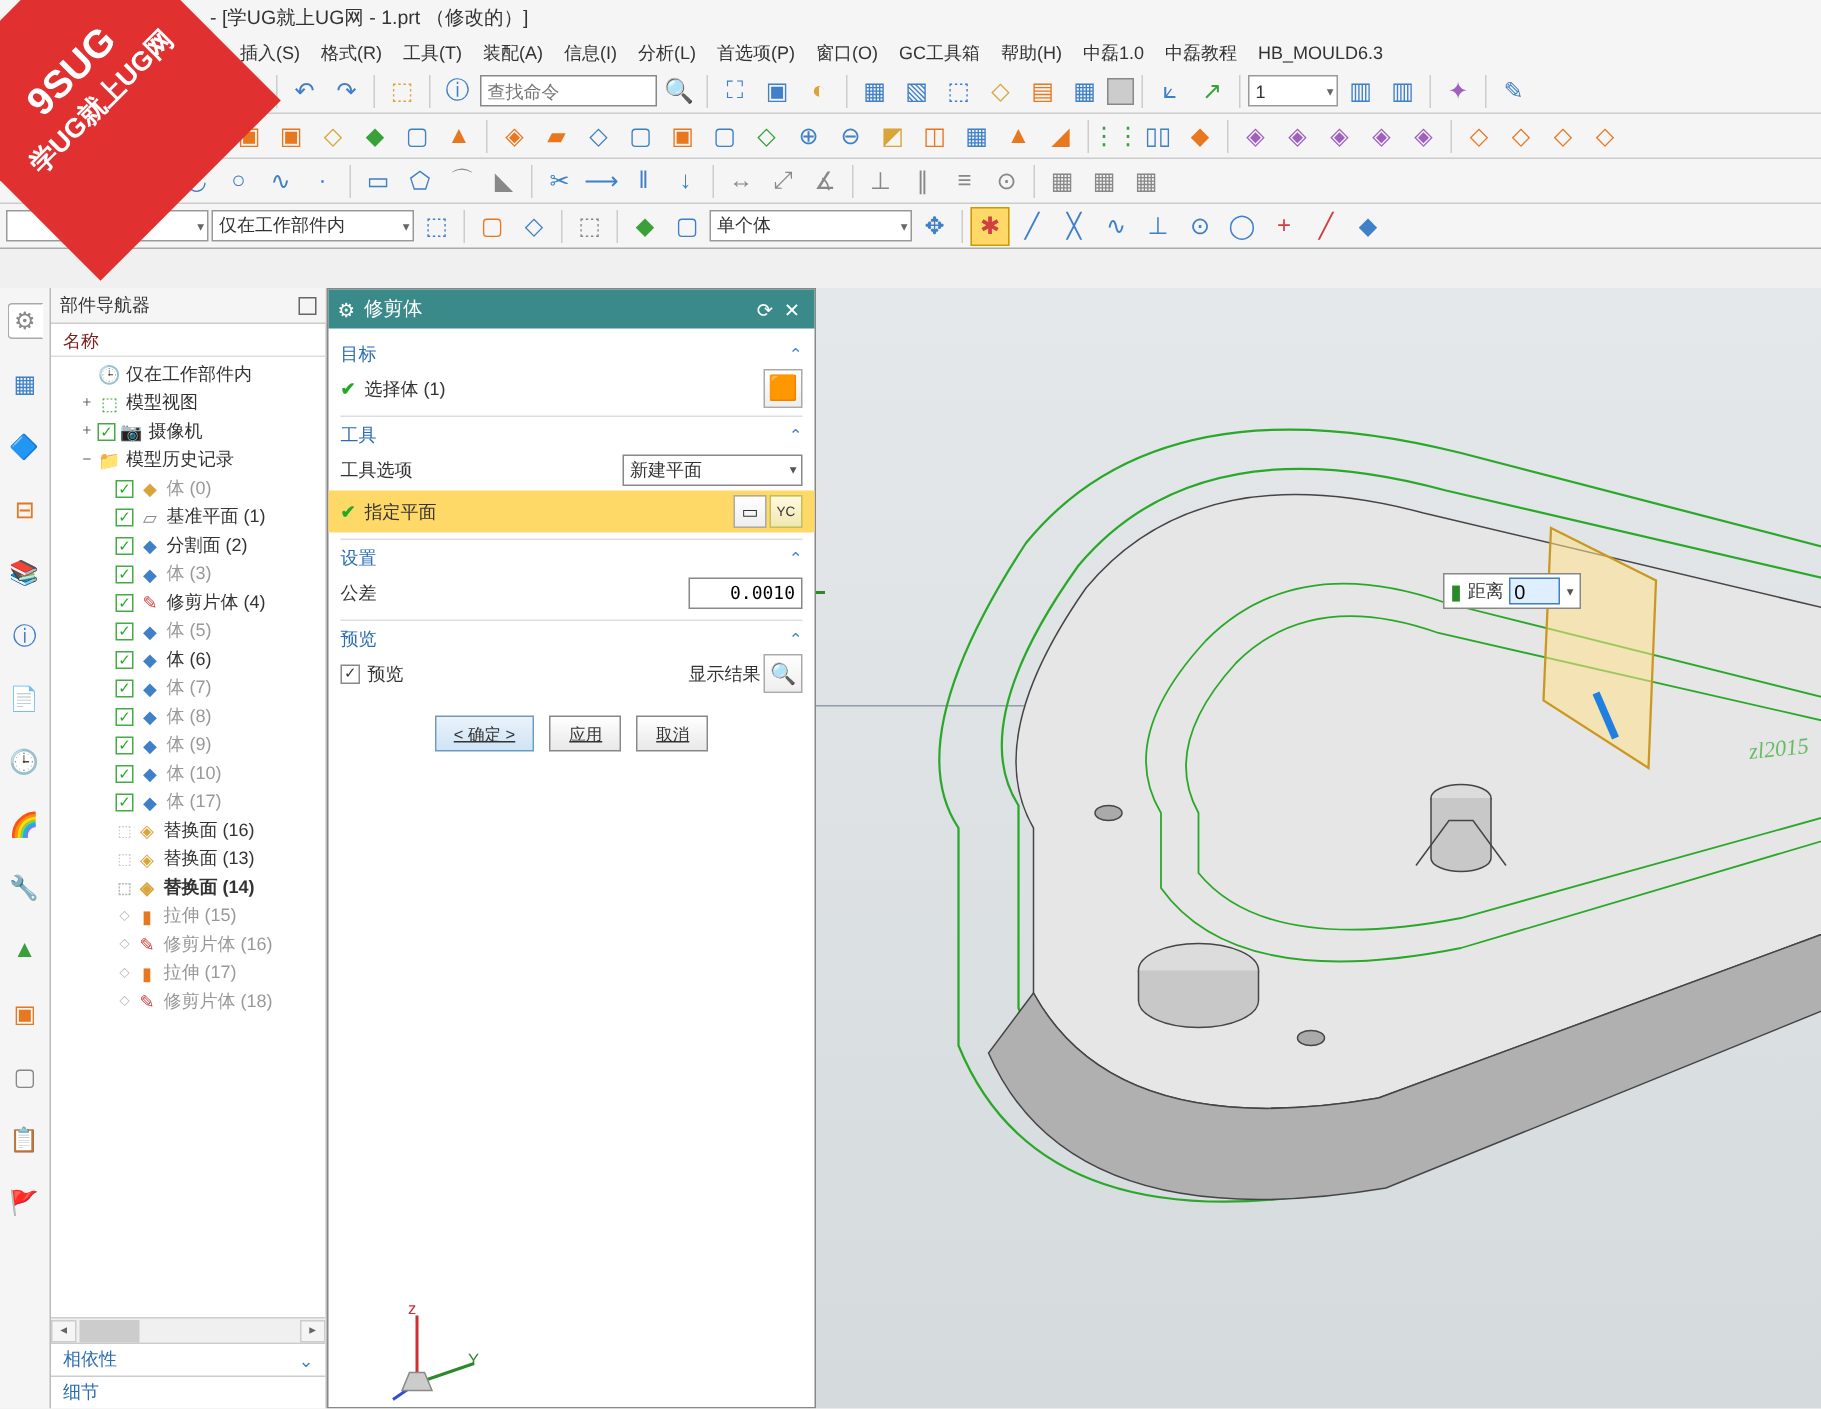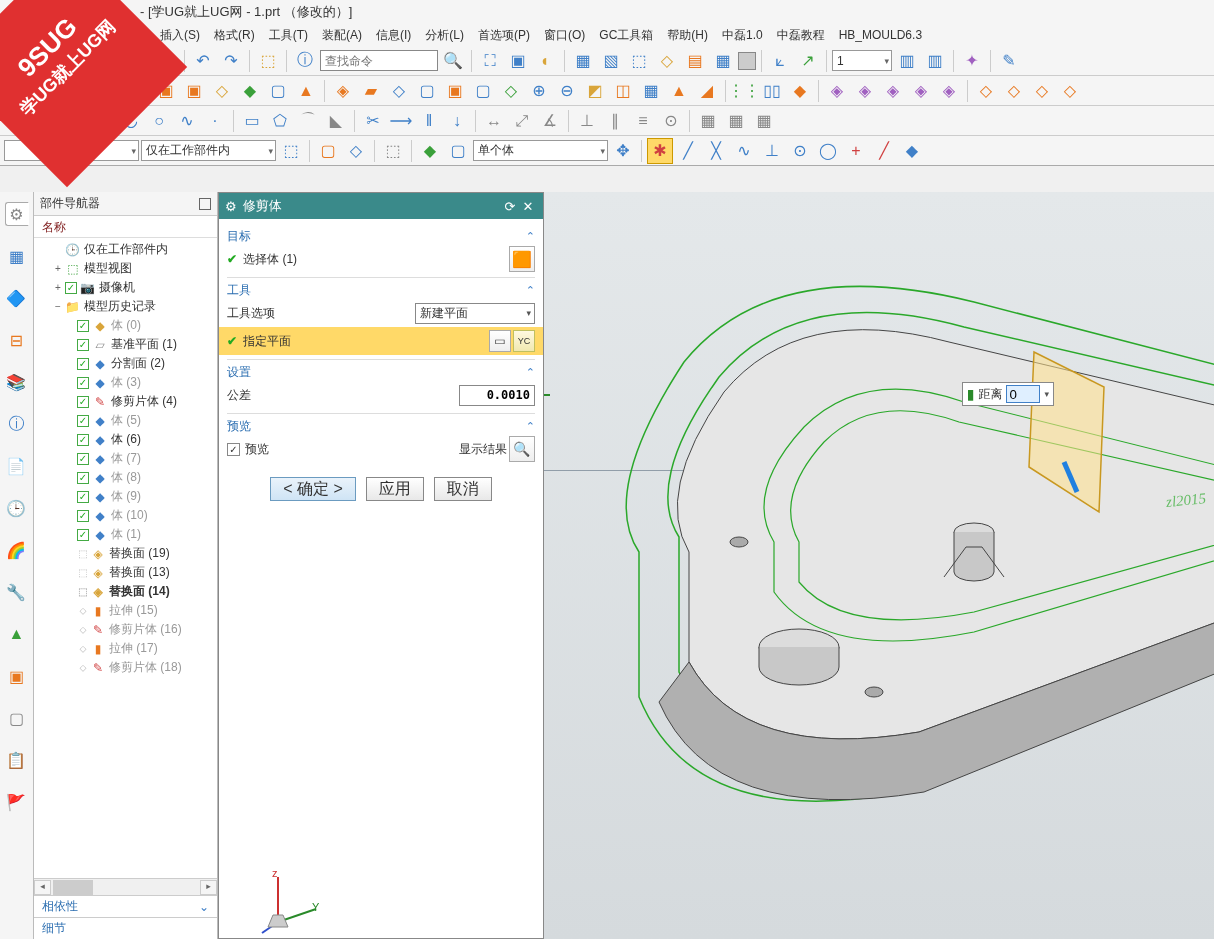--- a/index.html
+++ b/index.html
@@ -72,23 +72,23 @@
 .dlg-sec-h:first-child { border-top: none; margin-top: 0; }
 .dlg-sec-h .chev { color: #4080c8; font-size: 11px; }
 .dlg-row { display: flex; align-items: center; height: 28px; font-size: 12px; }
 .dlg-row.hl { background: #ffd968; margin: 0 -8px; padding: 0 8px; }
 .dlg-row .check-g { color: #2a2; margin-right: 6px; font-weight: bold; }
 .dlg-row .lbl { flex: 0 0 100px; }
 .dlg-row .right { margin-left: auto; display: flex; align-items: center; gap: 2px; }
 .dlg-cube { width: 26px; height: 26px; border: 1px solid #aaa; background: linear-gradient(#fff,#eee); display: flex; align-items: center; justify-content: center; font-size: 16px; }
 .dlg-select { width: 120px; height: 21px; border: 1px solid #888; background: #fff; padding: 0 16px 0 4px; position: relative; display: flex; align-items: center; font-size: 12px; }
 .dlg-select::after { content: "▾"; position: absolute; right: 3px; font-size: 9px; color: #555; }
-.dlg-input { width: 76px; height: 21px; border: 1px solid #888; text-align: right; padding: 0 4px; font-size: 12px; font-family: monospace; font-weight: bold; }
+.dlg-input { width: 76px; height: 21px; border: 1px solid #888; text-align: right; padding: 0 4px; font-size: 12px; font-family: monospace; }
 .dlg-footer { padding: 10px; display: flex; justify-content: center; gap: 10px; }
-.dlg-btn { height: 24px; padding: 0 12px; border: 1px solid #888; background: linear-gradient(#fff,#e8e8e8); cursor: pointer; font-size: 16px; display: flex; align-items: center; }
+.dlg-btn { height: 24px; padding: 0 12px; border: 1px solid #888; background: linear-gradient(#fff,#e8e8e8); cursor: pointer; font-size: 11px; display: flex; align-items: center; text-decoration: underline; }
 .dlg-btn.pri { border: 1px solid #6b9bc0; background: linear-gradient(#eaf3fb,#cfe4f5); }
 .mag-btn { width: 26px; height: 26px; border: 1px solid #aaa; background: linear-gradient(#fff,#eee); display: flex; align-items: center; justify-content: center; font-size: 14px; }
 .sq-icon-btn { width: 22px; height: 22px; border: 1px solid #aaa; background: linear-gradient(#fff,#eee); display:flex; align-items:center; justify-content:center; font-size:12px;}
 .sq-icon-btn.yc{border:1px solid #c0c060;background:linear-gradient(#fff9e0,#f0e8b0);}
 .chkbox { width: 13px; height: 13px; border: 1px solid #888; background: #fff; margin-right: 5px; display: inline-flex; align-items: center; justify-content: center; font-size: 10px; }
 
 
 .viewport { flex: 1; background: linear-gradient(#e4e8ea, #d5dadd); position: relative; overflow: hidden; }
 .axis-line-h { position:absolute; top:278px; left:0; right:0; height:1px; background:#5e7080; opacity:.6;}
 .float-input { position: absolute; right: 160px; top: 190px; height: 24px; background: #fff; border: 1px solid #888; display: flex; align-items: center; padding: 0 4px; gap: 4px; font-size: 12px; }
@@ -404,27 +404,27 @@
         <div class="tree-row d2 gray">
           <span class="tw"></span>
           <span class="chk">✓</span>
           <span class="ticon ic-b">◆</span>
           <span>体 (10)</span>
         </div>
         <div class="tree-row d2 gray">
           <span class="tw"></span>
           <span class="chk">✓</span>
           <span class="ticon ic-b">◆</span>
-          <span>体 (1)</span>
+          <span>体 (17)</span>
         </div>
         <div class="tree-row d2">
           <span class="tw"></span>
           <span class="tw" style="color:#bbb">⬚</span>
           <span class="ticon ic-y">◈</span>
-          <span>替换面 (19)</span>
+          <span>替换面 (16)</span>
         </div>
         <div class="tree-row d2">
           <span class="tw"></span>
           <span class="tw" style="color:#bbb">⬚</span>
           <span class="ticon ic-y">◈</span>
           <span>替换面 (13)</span>
         </div>
         <div class="tree-row d2 bold">
           <span class="tw"></span>
           <span class="tw" style="color:#bbb">⬚</span>

